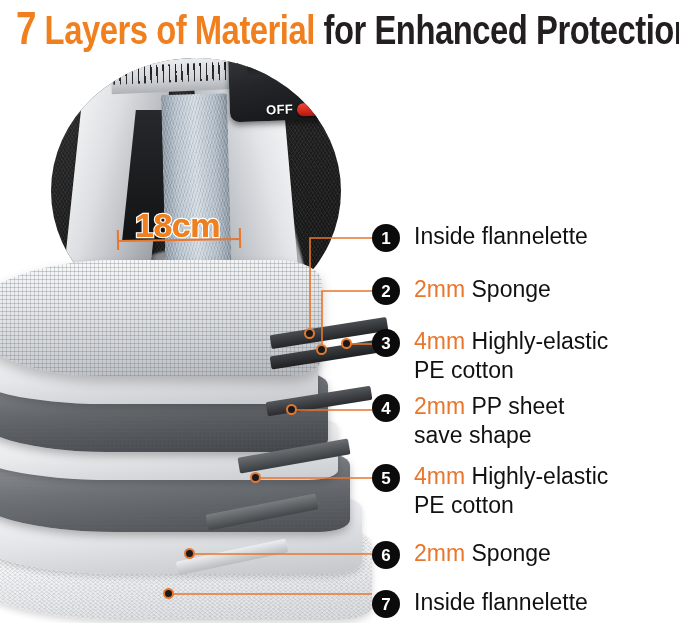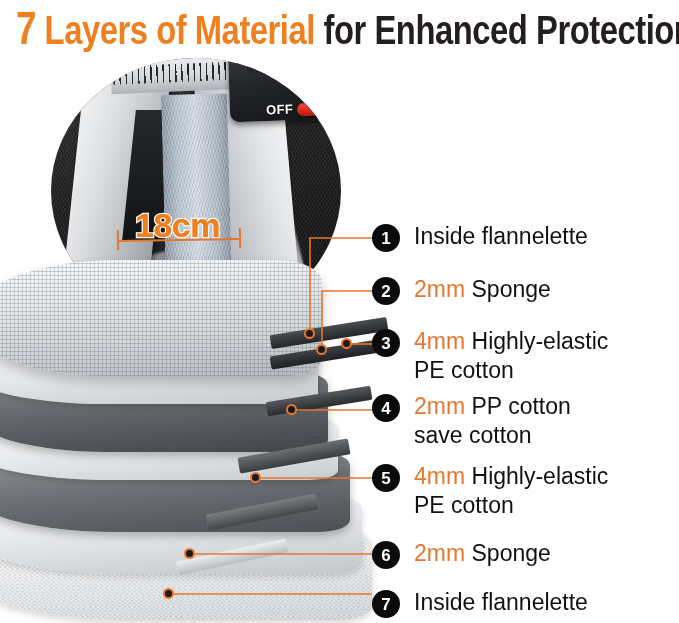--- a/index.html
+++ b/index.html
@@ -280,22 +280,22 @@
       <span class="badge">3</span>
       <span class="lab-text">
         <span class="mm">4mm</span><span> Highly-elastic</span>
         <span class="l2">PE cotton</span>
       </span>
     </div>
 
     <div class="lab-row" style="top:176px;">
       <span class="badge">4</span>
       <span class="lab-text">
-        <span class="mm">2mm</span><span> PP cotton</span>
-        <span class="l2">save cotton</span>
+        <span class="mm">2mm</span><span> PP sheet</span>
+        <span class="l2">save shape</span>
       </span>
     </div>
 
     <div class="lab-row" style="top:246px;">
       <span class="badge">5</span>
       <span class="lab-text">
         <span class="mm">4mm</span><span> Highly-elastic</span>
         <span class="l2">PE cotton</span>
       </span>
     </div>

